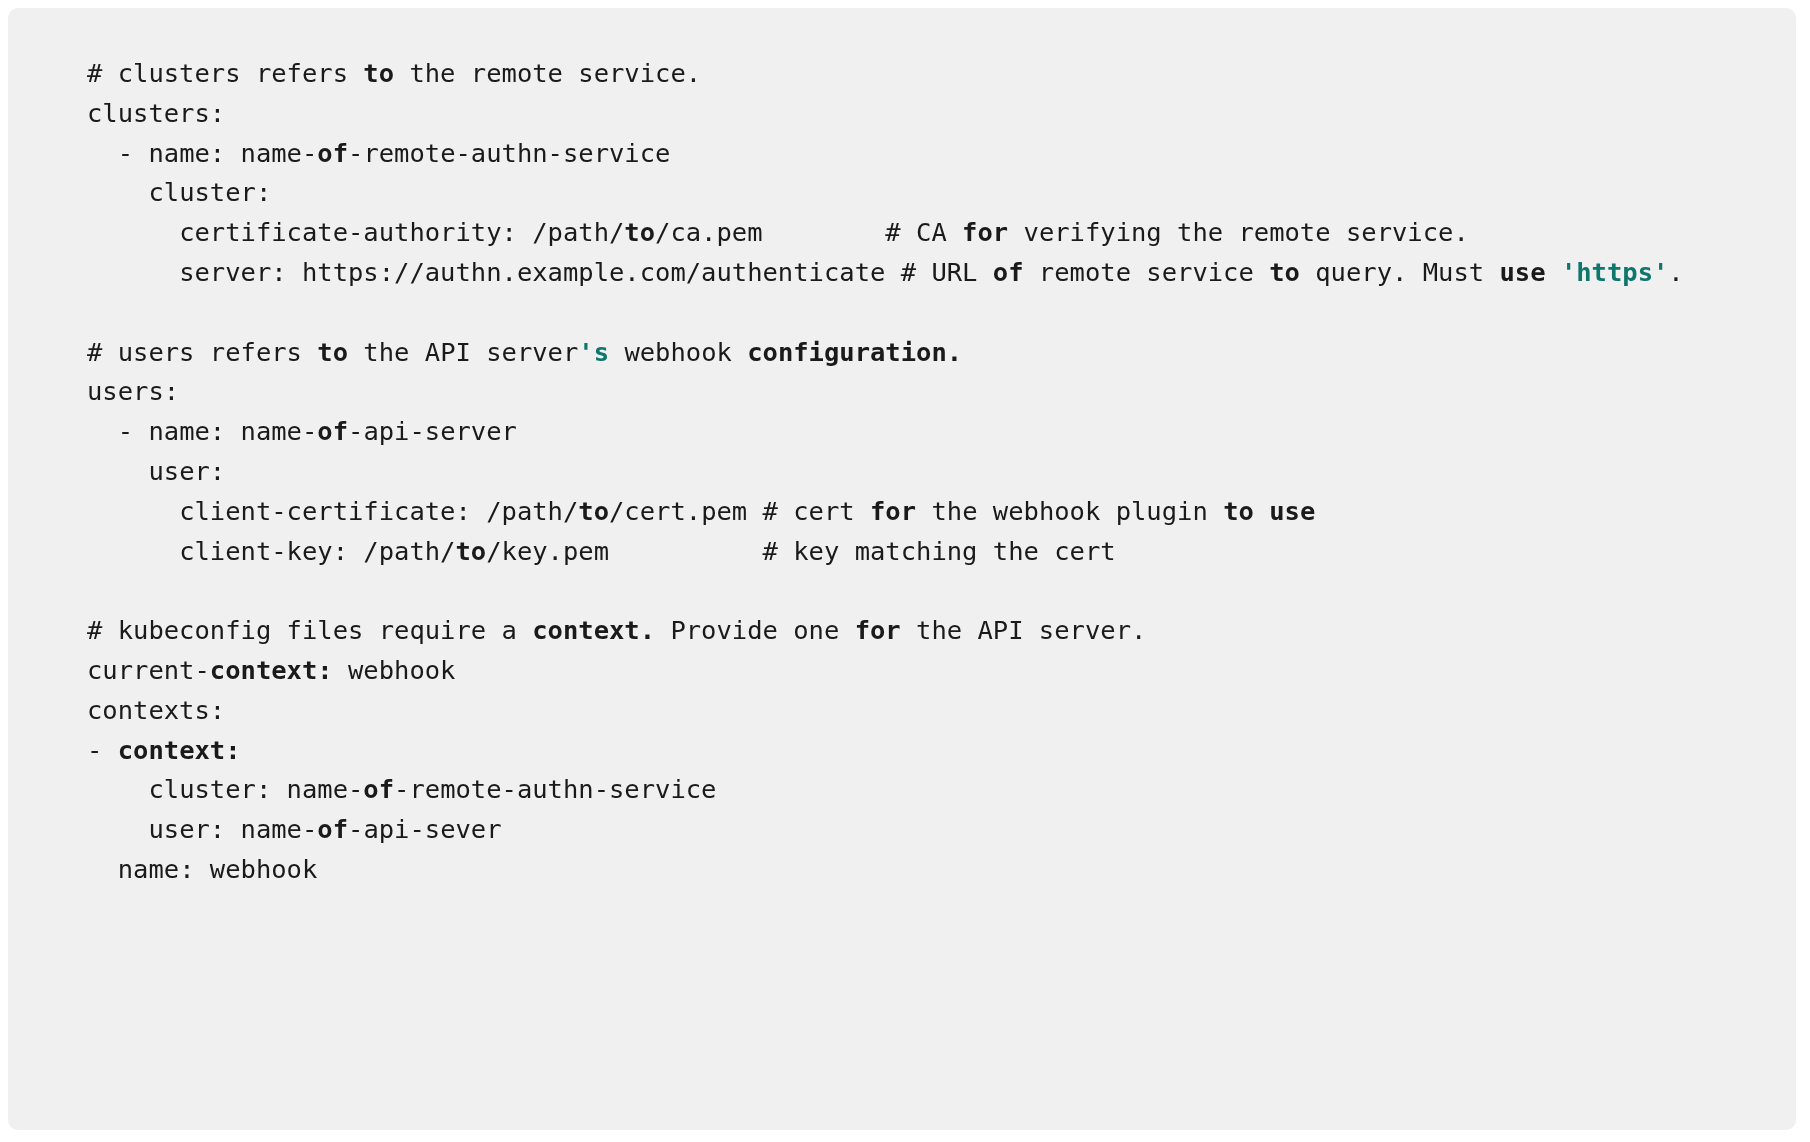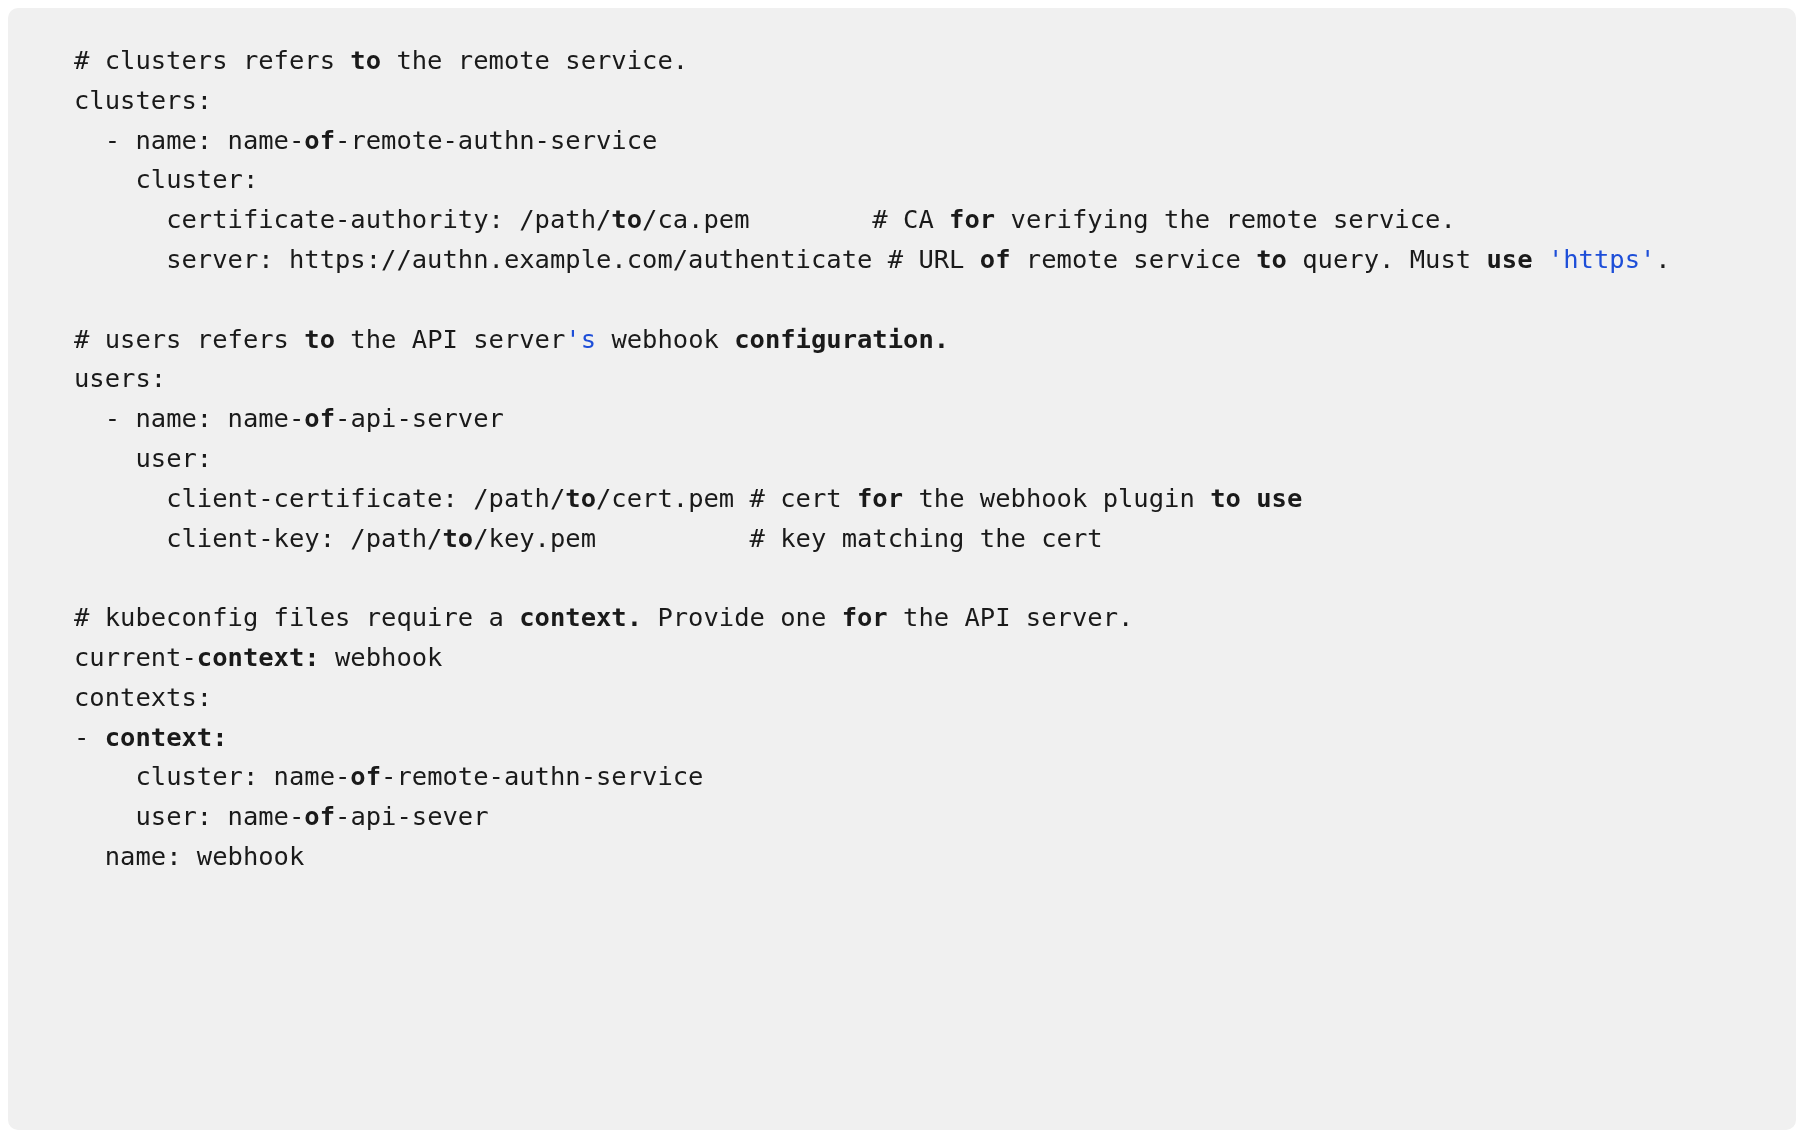--- a/index.html
+++ b/index.html
@@ -18,34 +18,34 @@
     left: 8px;
     top: 8px;
     width: 1788px;
     height: 1122px;
     background: #f0f0f0;
     border-radius: 10px;
     box-sizing: border-box;
     overflow: hidden;
   }
   #code-pre {
-    margin: 3px;
+    margin: 16px;
     padding: 30px 30px 30px 63px;
     font-family: "DejaVu Sans Mono", monospace;
     font-size: 25.5px;
     line-height: 39.8px;
     color: #1a1a1a;
     white-space: pre-wrap;
     word-break: break-word;
     letter-spacing: 0px;
     -webkit-font-smoothing: antialiased;
   }
   .ln { display: block; min-height: 39.8px; }
   .b  { font-weight: bold; color: #1a1a1a; }
-  .s  { color: #1d4ed8; font-weight: normal; }
+  .s  { color: #0f766e; font-weight: bold; }
   .blank { display: block; height: 39.8px; }
 </style>
 </head>
 <body>
 
 <div id="code-block">
   <pre id="code-pre"><span class="ln"><span># clusters refers </span><span class="b">to</span><span> the remote service.</span></span><span class="ln"><span>clusters:</span></span><span class="ln"><span>  - name: name-</span><span class="b">of</span><span>-remote-authn-service</span></span><span class="ln"><span>    cluster:</span></span><span class="ln"><span>      certificate-authority: /path/</span><span class="b">to</span><span>/ca.pem        # CA </span><span class="b">for</span><span> verifying the remote service.</span></span><span class="ln"><span>      server: https://authn.example.com/authenticate # URL </span><span class="b">of</span><span> remote service </span><span class="b">to</span><span> query. Must </span><span class="b">use</span><span> </span><span class="s">'https'</span><span>.</span></span><span class="blank">​</span><span class="ln"><span># users refers </span><span class="b">to</span><span> the API server</span><span class="s">'s</span><span> webhook </span><span class="b">configuration.</span></span><span class="ln"><span>users:</span></span><span class="ln"><span>  - name: name-</span><span class="b">of</span><span>-api-server</span></span><span class="ln"><span>    user:</span></span><span class="ln"><span>      client-certificate: /path/</span><span class="b">to</span><span>/cert.pem # cert </span><span class="b">for</span><span> the webhook plugin </span><span class="b">to use</span></span><span class="ln"><span>      client-key: /path/</span><span class="b">to</span><span>/key.pem          # key matching the cert</span></span><span class="blank">​</span><span class="ln"><span># kubeconfig files require a </span><span class="b">context.</span><span> Provide one </span><span class="b">for</span><span> the API server.</span></span><span class="ln"><span>current-</span><span class="b">context:</span><span> webhook</span></span><span class="ln"><span>contexts:</span></span><span class="ln"><span>- </span><span class="b">context:</span></span><span class="ln"><span>    cluster: name-</span><span class="b">of</span><span>-remote-authn-service</span></span><span class="ln"><span>    user: name-</span><span class="b">of</span><span>-api-sever</span></span><span class="ln"><span>  name: webhook</span></span></pre>
 </div>
 
 </body></html>

